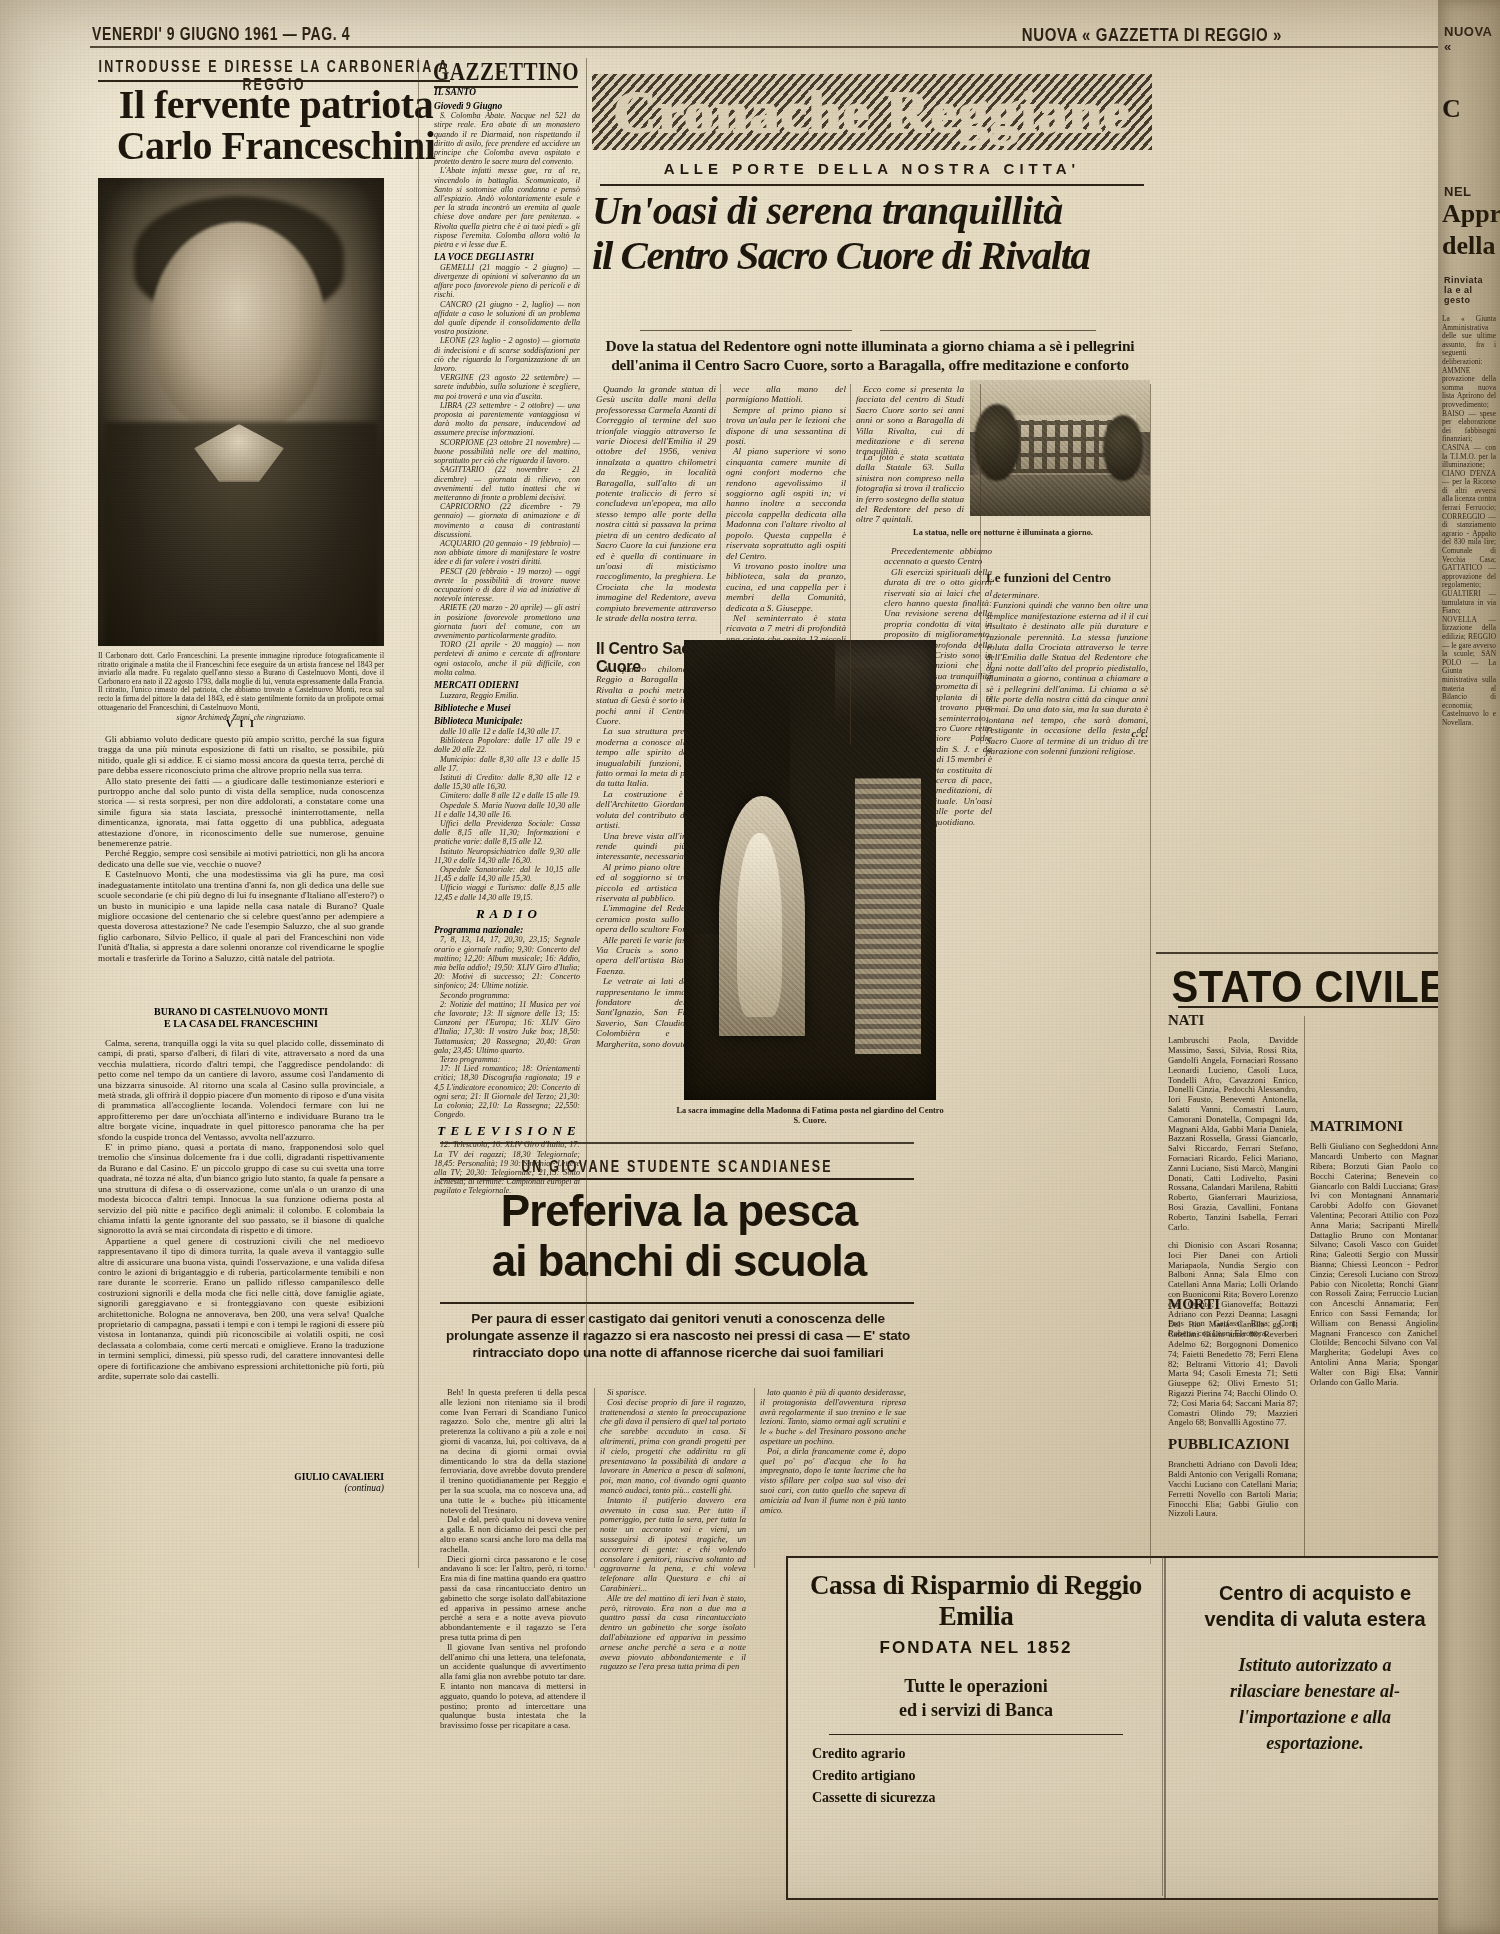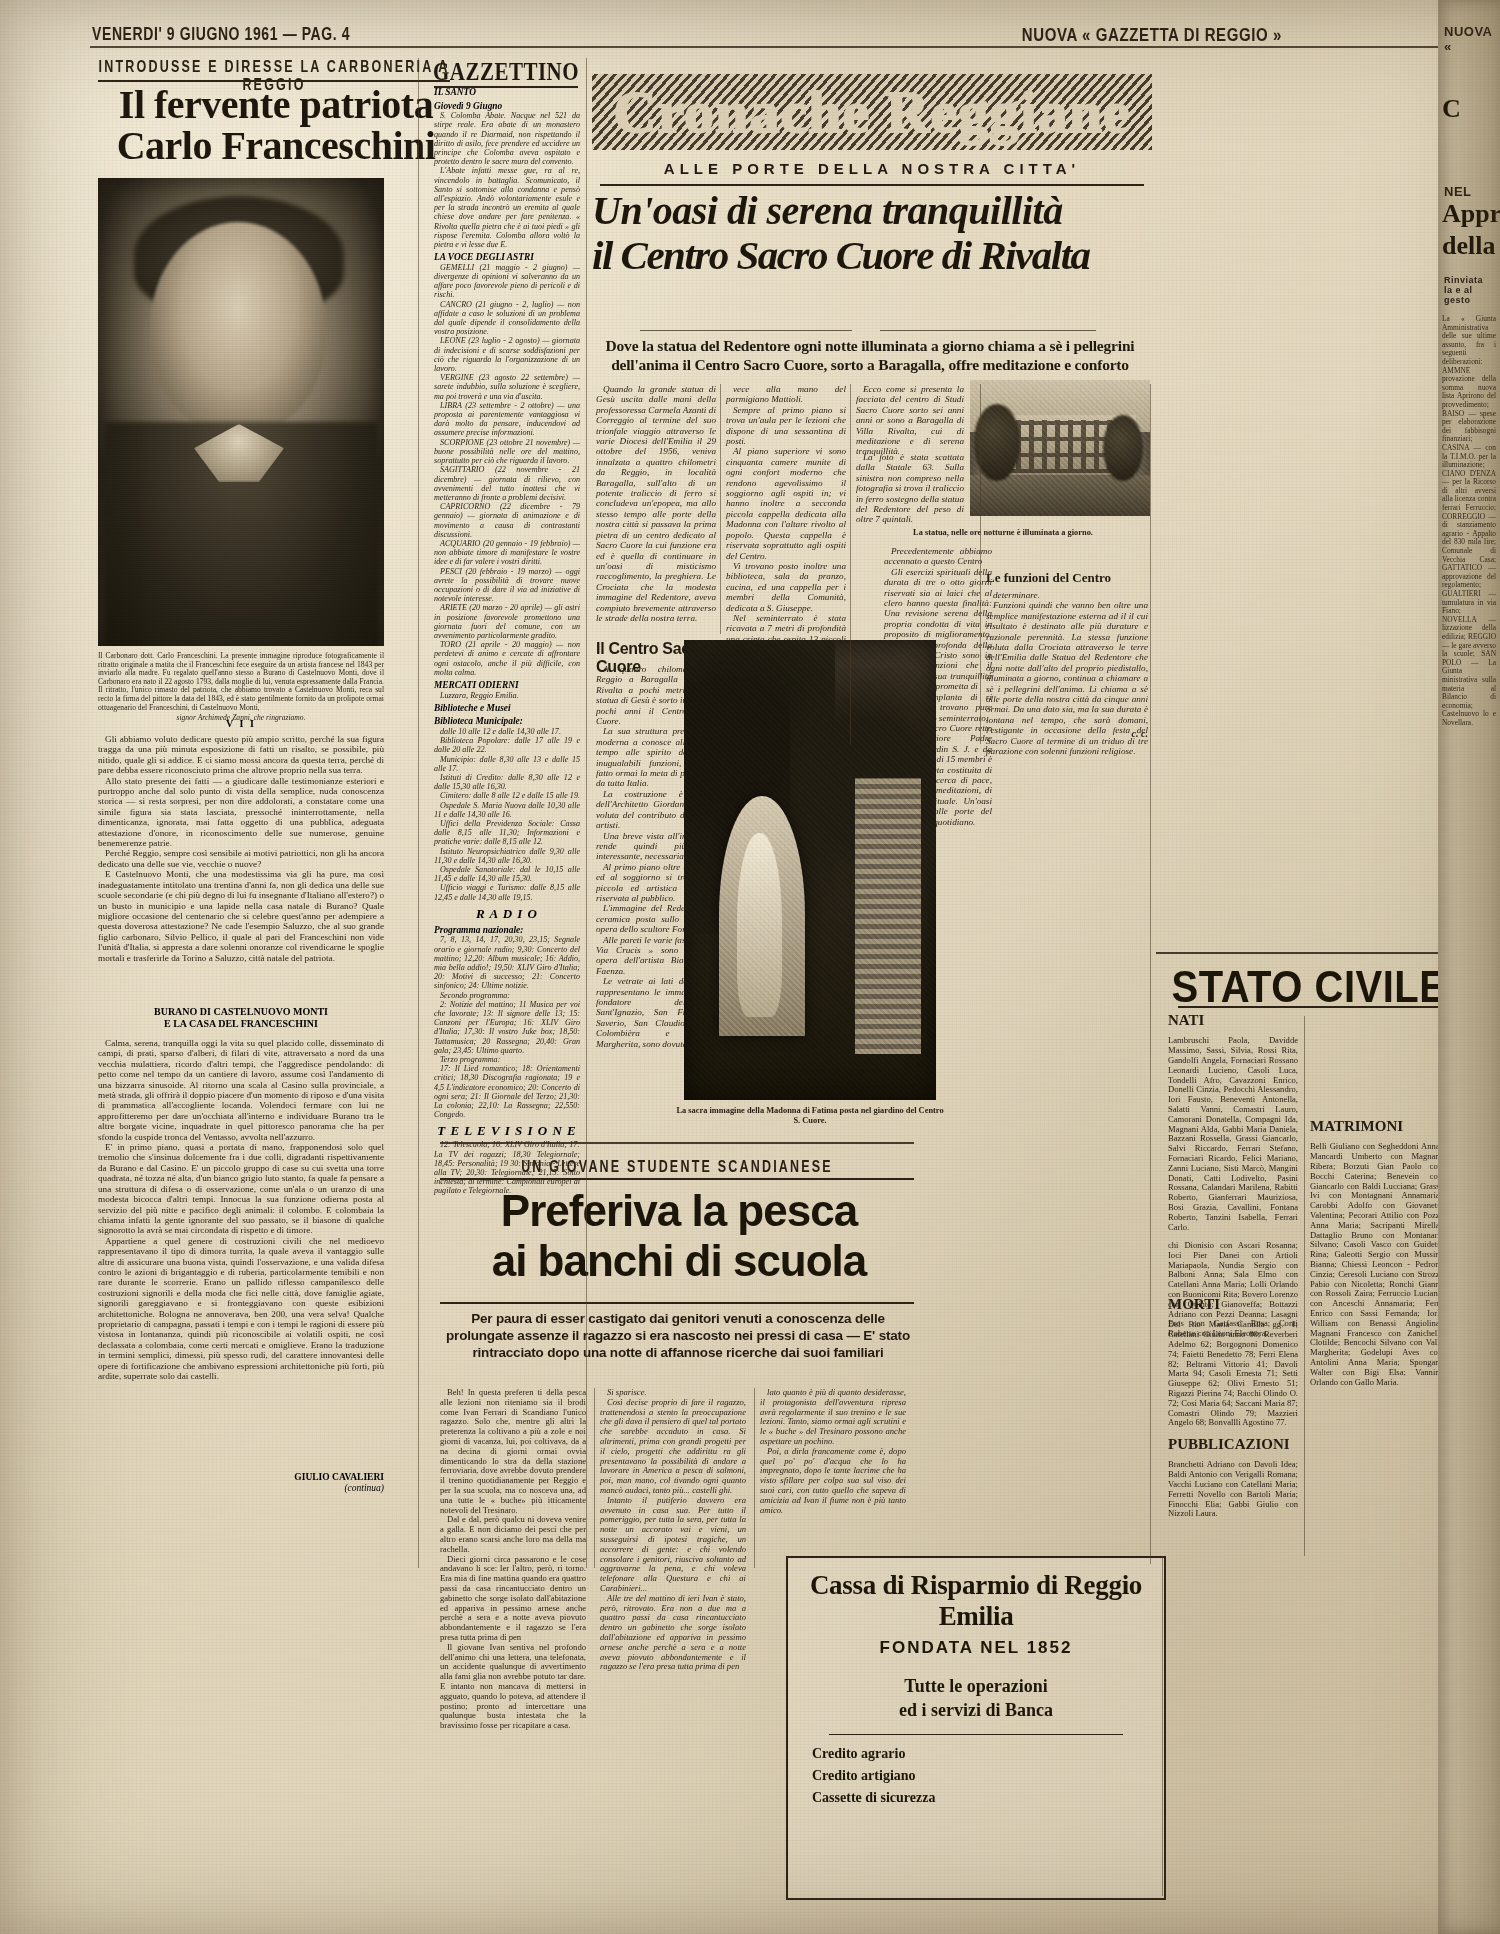--- a/index.html
+++ b/index.html
@@ -566,20 +566,32 @@
     <div class="sub">
       <div>Tutte  le  operazioni</div>
       <div>ed  i  servizi  di  Banca</div>
     </div>
     <div class="hr"></div>
     <div class="li">Credito agrario</div>
     <div class="li" style="margin-top:0;">Credito artigiano</div>
     <div class="li" style="margin-top:0;">Cassette di sicurezza</div>
   </div>
 
+  <div id="cassa-right">
+    <div class="hd">
+      <div>Centro di acquisto e</div>
+      <div>vendita di valuta estera</div>
+    </div>
+    <div class="bd">
+      <div>Istituto autorizzato a</div>
+      <div>rilasciare benestare al-</div>
+      <div>l'importazione e alla</div>
+      <div>esportazione.</div>
+    </div>
+  </div>
 
   <div class="vrule" style="left:418px;top:58px;height:1510px;"></div>
   <div class="vrule" style="left:586px;top:58px;height:1510px;"></div>
   <div class="vrule" style="left:720px;top:384px;height:250px;"></div>
   <div class="vrule" style="left:850px;top:384px;height:360px;"></div>
   <div class="vrule" style="left:980px;top:384px;height:360px;"></div>
   <div class="vrule" style="left:1150px;top:384px;height:1180px;"></div>
   <div class="vrule" style="left:594px;top:1388px;height:180px;"></div>
   <div class="vrule" style="left:754px;top:1388px;height:180px;"></div>
   <div class="vrule" style="left:1304px;top:1016px;height:540px;"></div>

